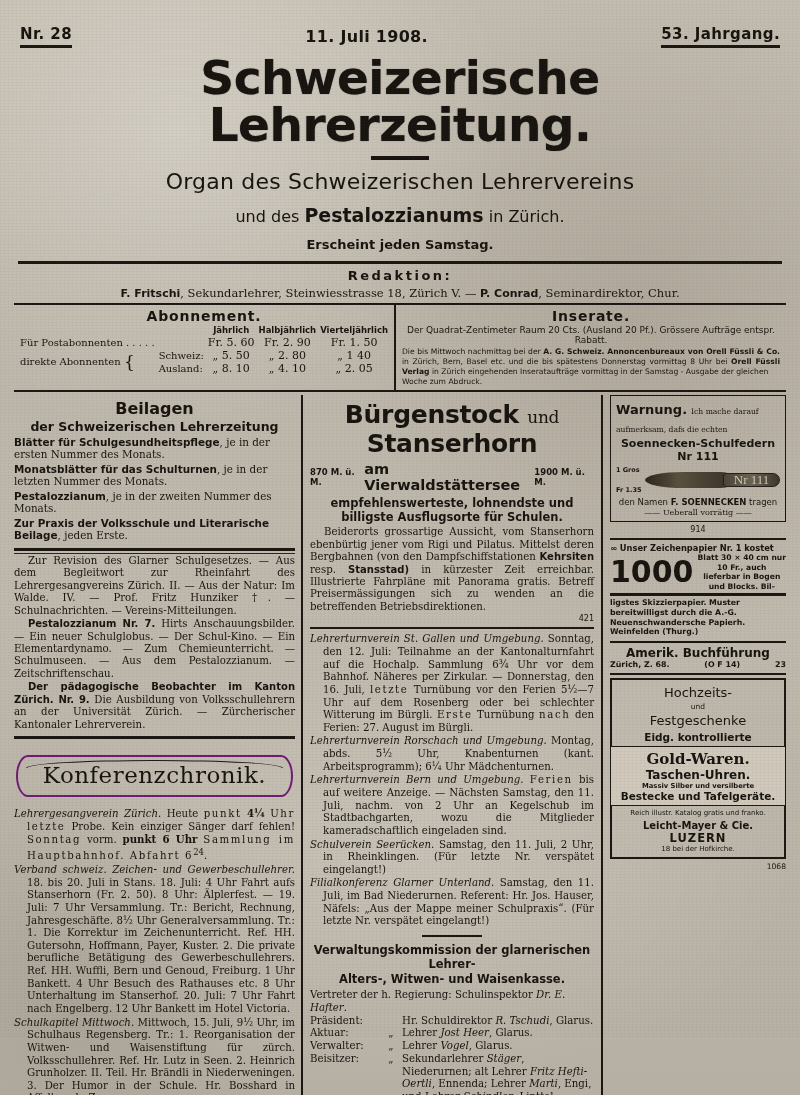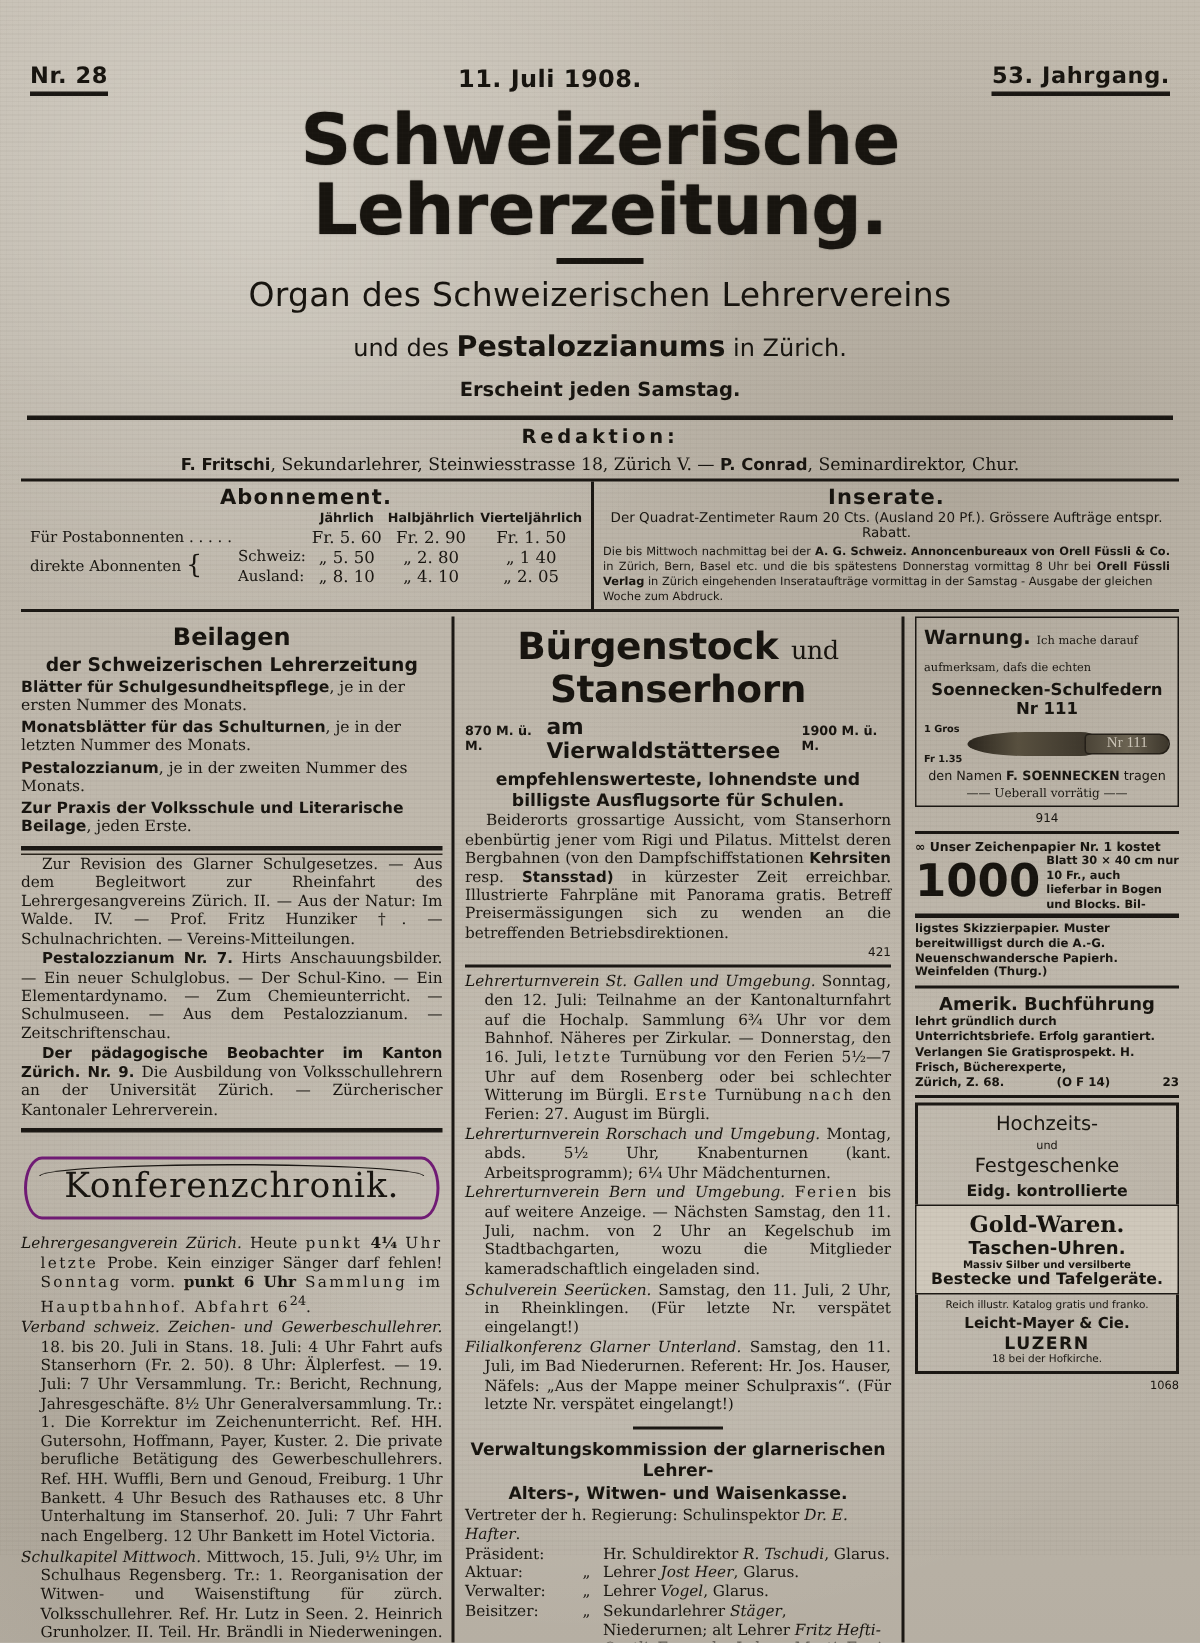--- a/index.html
+++ b/index.html
@@ -21,21 +21,21 @@
       radial-gradient(ellipse 70% 30% at 50% 78%, rgba(255,255,250,.18), rgba(255,255,250,0) 72%),
       radial-gradient(ellipse 40% 30% at 10% 92%, rgba(120,112,98,.20), rgba(120,112,98,0) 70%),
       linear-gradient(180deg,#c3bcb0 0%, #bcb5a9 25%, #c0b9ad 55%, #b6afa3 100%);
   }
   .noise {
     position:absolute; inset:0; pointer-events:none; opacity:.30;
     background-image:
       repeating-linear-gradient(0deg, rgba(90,82,70,.13) 0 1px, rgba(255,255,255,0) 1px 3px),
       repeating-linear-gradient(90deg, rgba(90,82,70,.10) 0 1px, rgba(255,255,255,0) 1px 4px);
   }
-  .page { position:relative; width:800px; height:1037px; padding:16px 14px;border-radius:21px; }
+  .page { position:relative; width:800px; height:1037px; padding:0 14px;border-radius:21px; }
 
   
   .topbar { display:flex; align-items:flex-end; justify-content:space-between;
             padding:26px 6px 0 6px; }
   .nr, .jahrg {
     font-family:"DejaVu Sans", sans-serif; font-weight:bold; font-size:15px;
     letter-spacing:.4px; border-bottom:3px solid #1a1713; padding-bottom:2px;
     line-height:1.1;
   }
   .datum { font-family:"DejaVu Sans", sans-serif; font-weight:bold; font-size:16px;
@@ -163,21 +163,21 @@
     position:absolute; right:0; top:4px; width:42%; height:14px;
     background:linear-gradient(90deg,#4b4437,#6b6352,#3c362b);
     border-radius:4px 9px 9px 4px; border:1px solid #241f18;
   }
   .warn-f { font-family:"DejaVu Sans", sans-serif; font-size:8.5px; text-align:center; }
   .warn-f b { font-weight:bold; }
   .warn-u { text-align:center; font-family:"DejaVu Serif", serif; font-size:8px; margin-top:1px; }
   .ad-ref { text-align:center; font-family:"DejaVu Sans", sans-serif; font-size:8px; margin:2px 0 3px; }
 
   .thou-top { font-family:"DejaVu Sans", sans-serif; font-weight:bold; font-size:8.3px; }
-  .thou-row { display:flex; align-items:center; gap:4px; }
+  .thou-row { display:flex; align-items:center; gap:4px;text-align:center; }
   .thou-big { font-family:"DejaVu Sans", sans-serif; font-weight:bold; font-size:30px; line-height:.95; }
   .thou-side { font-family:"DejaVu Sans", sans-serif; font-weight:bold; font-size:7.6px; line-height:1.25; }
   .thou-bot { font-family:"DejaVu Sans", sans-serif; font-weight:bold; font-size:7.8px; line-height:1.25; }
   .bar-b { height:3px; background:#1a1713; margin:2px 0 2px; }
 
   .amer-h { text-align:center; font-family:"DejaVu Sans", sans-serif; font-weight:bold; font-size:12px; }
   .amer-b { font-family:"DejaVu Sans", sans-serif; font-weight:bold; font-size:7.9px; line-height:1.3; }
   .amer-f { display:flex; justify-content:space-between; font-family:"DejaVu Sans", sans-serif;
             font-weight:bold; font-size:7.9px; }
 
@@ -189,21 +189,21 @@
   .gband { background:#cfc8bb; border:1px solid #1a1713; margin:3px -6px; padding:3px 2px; }
   .g4 { font-family:"DejaVu Serif", serif; font-weight:bold; font-size:15px; }
   .g5 { font-family:"DejaVu Sans", sans-serif; font-weight:bold; font-size:12px; }
   .g6 { font-family:"DejaVu Sans", sans-serif; font-weight:bold; font-size:6.8px; }
   .g7 { font-family:"DejaVu Sans", sans-serif; font-weight:bold; font-size:10.5px; }
   .g8 { font-family:"DejaVu Sans", sans-serif; font-size:7px; line-height:1.3; margin-top:3px; }
   .g9 { font-family:"DejaVu Sans", sans-serif; font-weight:bold; font-size:10px; margin-top:2px; }
   .g10{ font-family:"DejaVu Sans", sans-serif; font-weight:bold; font-size:11.5px; letter-spacing:1px; }
   .g11{ font-family:"DejaVu Sans", sans-serif; font-size:7px; }
   .g12{ font-family:"DejaVu Sans", sans-serif; font-size:7.6px; text-align:right; margin-top:3px; }
-  .tiny { font-size:10px; }
+  .tiny { font-size:13px; }
 </style>
 </head>
 <body>
 
 <div class="paper"></div>
 <div class="page">
 
   <div class="topbar">
     <div class="nr">Nr. 28</div>
     <div class="datum">11. Juli 1908.</div>
@@ -420,21 +420,20 @@
           <div class="thou-side">Blatt 30 × 40 cm nur 10 Fr., auch lieferbar in Bogen und Blocks.  Bil-</div>
         </div>
         <div class="bar-b"></div>
         <div class="thou-bot">ligstes Skizzierpapier.  Muster bereitwilligst durch die A.-G. Neuenschwandersche Papierh. Weinfelden (Thurg.)</div>
       </div>
 
       <hr class="rule2">
 
       <div>
         <div class="amer-h">Amerik. Buchführung</div>
-        <div class="amer-b">lehrt gründlich durch Unterrichtsbriefe. Erfolg garantiert. Verlangen Sie Gratisprospekt.  H. Frisch,  Bücherexperte,</div>
         <div class="amer-f">
           <span>Zürich, Z. 68.</span>
           <span>(O F 14)</span>
           <span>23</span>
         </div>
       </div>
 
       <hr class="rule2">
 
       <div class="gold">

